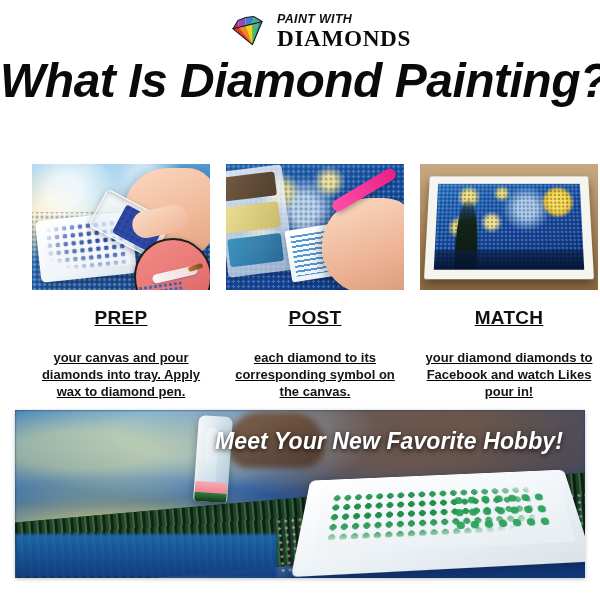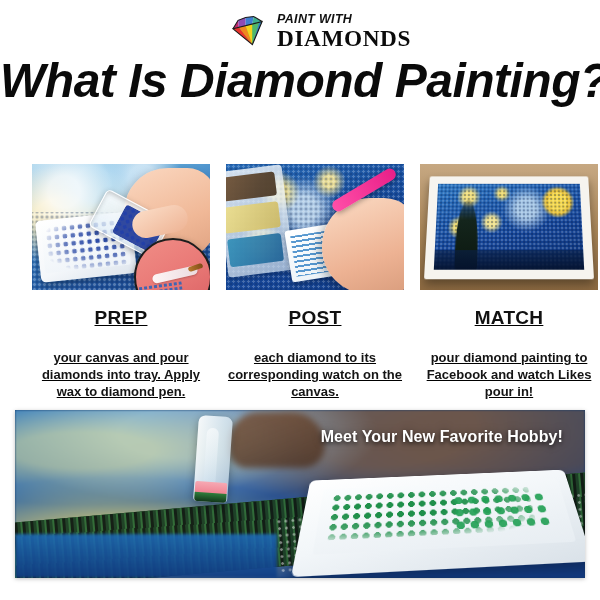--- a/index.html
+++ b/index.html
@@ -219,23 +219,24 @@
   .b-greens{position:absolute;left:26px;top:18px;width:206px;height:52px;
     background-image:radial-gradient(circle,#1f8f4a 42%,transparent 47%);
     background-size:11px 11px;
     -webkit-mask-image:radial-gradient(ellipse at 34% 40%,#000 26%,rgba(0,0,0,.8) 58%,transparent 88%);
             mask-image:radial-gradient(ellipse at 34% 40%,#000 26%,rgba(0,0,0,.8) 58%,transparent 88%);}
   .b-greens2{position:absolute;left:150px;top:26px;width:96px;height:40px;
     background-image:radial-gradient(circle,#23a055 40%,transparent 46%);
     background-size:14px 14px;opacity:.92;}
   .b-title{
     position:absolute;right:22px;top:18px;
-    font-weight:bold;font-size:16px;color:#ffffff;letter-spacing:.1px;
+    font-weight:bold;font-size:23px;color:#ffffff;letter-spacing:.1px;
     text-shadow:0 2px 4px rgba(0,0,0,.6),0 0 10px rgba(0,0,0,.35);
     white-space:nowrap;
+    font-style:italic;
   }
 </style>
 </head>
 <body>
 
 <div class="page">
 
   <div class="logo-bar">
     <div class="logo-gem">
       <svg viewBox="0 0 42 34" width="42" height="34">
@@ -297,36 +298,36 @@
             <div class="p2-bag-b"></div>
             <div class="p2-bag-c"></div>
         </div>
         <div class="p2-chart">
             <div class="p2-chart-rows"></div>
           </div>
         <div class="p2-hand"></div>
         <div class="p2-pen"></div>
       </div>
       <div class="cap-title">POST</div>
-      <div class="cap-body">each diamond to its corresponding watch on the canvas.</div>
+      <div class="cap-body">each diamond to its corresponding symbol on the canvas.</div>
     </div>
 
     <div class="step">
       <div class="shot">
         <div class="p3-bg"></div>
         <div class="p3-board">
           <div class="p3-art">
             <div class="p3-art-dots"></div>
             <div class="p3-cypress"></div>
             <div class="p3-village"></div>
           </div>
         </div>
       </div>
       <div class="cap-title">MATCH</div>
-      <div class="cap-body">pour diamond painting to Facebook and watch Likes pour in!</div>
+      <div class="cap-body">your diamond diamonds to Facebook and watch Likes pour in!</div>
     </div>
 
   </div>
 
   <div class="banner">
     <div class="b-bg"></div>
     <div class="b-band"></div>
     <div class="b-sparkle"></div>
     <div class="b-blue-lower"></div>
     <div class="b-thumb"></div>

